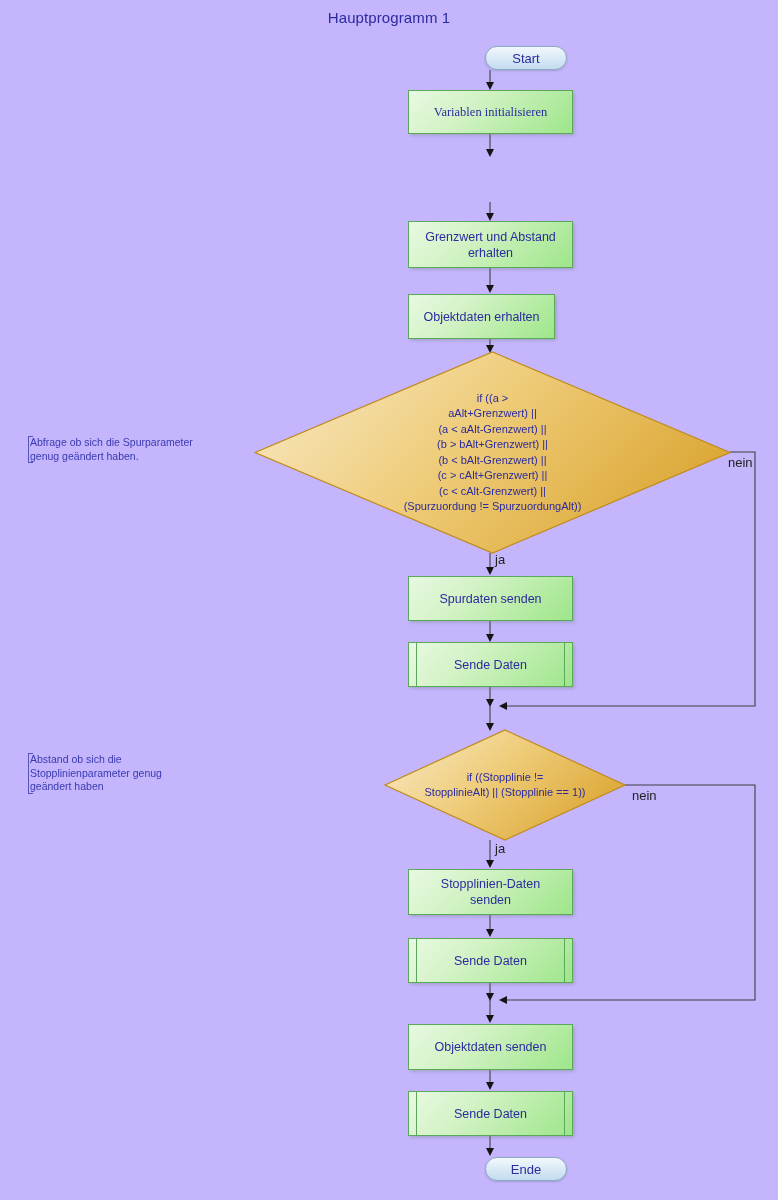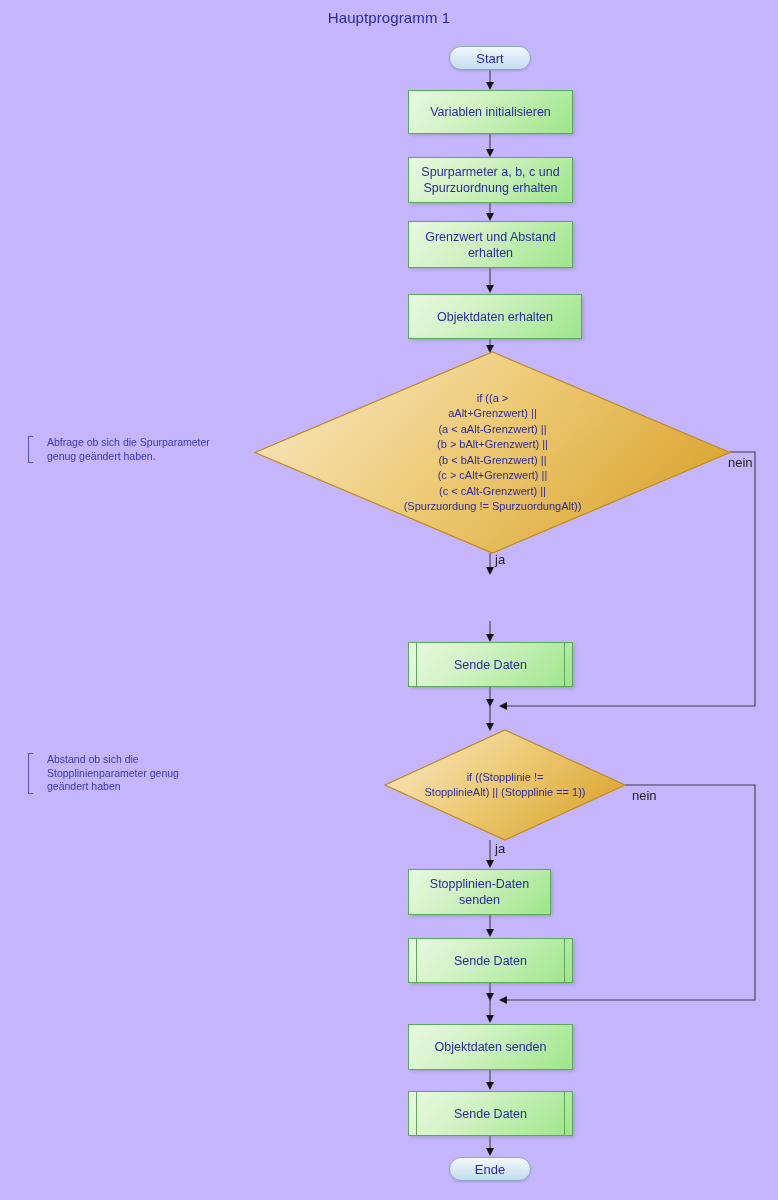--- a/index.html
+++ b/index.html
@@ -59,20 +59,21 @@
     border-radius: 13px;
     border: 1px solid #8fa8c4;
     background: linear-gradient(180deg, #f3f9fd 0%, #dbeaf6 48%, #c2dcef 100%);
     box-shadow: 0 1px 2px rgba(110,130,150,.45);
     display: flex;
     align-items: center;
     justify-content: center;
     color: #2b2b9e;
     font-size: 13px;
     box-sizing: border-box;
+    margin-left: 36px;
   }
   
   .process {
     position: absolute;
     border: 1px solid #5aa95a;
     background: linear-gradient(135deg, #e8f9e2 0%, #d2f2c4 38%, #9ee68a 100%);
     box-shadow: 1.5px 1.5px 3px rgba(120,140,130,.45);
     display: flex;
     align-items: center;
     justify-content: center;
@@ -120,21 +121,21 @@
     line-height: 15.5px;
     white-space: pre-line;
     pointer-events: none;
   }
   
   .note {
     position: absolute;
     font-size: 10.5px;
     line-height: 13.5px;
     color: #3a3ab0;
-    padding-left: 18px;
+    padding-left: 1px;
     white-space: pre-line;
     border-left: 1px solid #5555bb;
     box-sizing: border-box;
   }
   .note::before,
   .note::after {
     content: "";
     position: absolute;
     left: 0;
     width: 4px;
@@ -202,35 +203,31 @@
     <path class="wire-head" d="M490,1090 L486,1082 L494,1082 Z"></path>
 
     <path class="wire" d="M490,1136 L490,1151"></path>
     <path class="wire-head" d="M490,1156 L486,1148 L494,1148 Z"></path>
   </svg>
 
   <div class="terminator" style="left:449px; top:46px; width:82px;">
     <span>Start</span>
   </div>
 
-  <div class="process" style="left:408px; top:90px; width:165px; height:44px;">
+  <div class="process" style="left:408px; top:90px; width:165px; height:44px;font-family:Liberation Serif, serif;">
     <span>Variablen initialisieren</span>
   </div>
 
-  <div class="process" style="left:408px; top:157px; width:165px; height:46px; white-space:pre-line;">
-    <span style="white-space:pre-line;">Spurparmeter a, b, c und
-Spurzuordnung erhalten</span>
-  </div>
 
   <div class="process" style="left:408px; top:221px; width:165px; height:47px;">
     <span style="white-space:pre-line;">Grenzwert und Abstand
 erhalten</span>
   </div>
 
-  <div class="process" style="left:408px; top:294px; width:174px; height:45px;">
+  <div class="process" style="left:408px; top:294px; width:147px; height:45px;">
     <span>Objektdaten erhalten</span>
   </div>
 
   <div class="decision" style="left:255px; top:352px; width:475px; height:201px;">
     <svg width="475" height="201" viewBox="0 0 475 201">
       <defs>
         <linearGradient id="goldgrad1" x1="0%" y1="35%" x2="100%" y2="75%">
           <stop offset="0%" stop-color="#f6e4b8"></stop>
           <stop offset="42%" stop-color="#eecb77"></stop>
           <stop offset="100%" stop-color="#d9a22c"></stop>
@@ -246,20 +243,23 @@
 (c &gt; cAlt+Grenzwert) ||
 (c &lt; cAlt-Grenzwert) ||
 (Spurzuordung != SpurzuordungAlt))</div>
   </div>
   <div class="edge-label" style="left:495px; top:552px;">ja</div>
   <div class="edge-label" style="left:728px; top:455px;">nein</div>
 
   <div class="note" style="left:28px; top:436px; width:215px;">Abfrage ob sich die Spurparameter
 genug geändert haben.</div>
 
+  <div class="process" style="left:408px; top:576px; width:165px; height:45px;">
+    <span>Spurdaten senden</span>
+  </div>
 
   <div class="process subroutine" style="left:408px; top:642px; width:165px; height:45px;">
     <span>Sende Daten</span>
   </div>
 
   <div class="decision" style="left:385px; top:730px; width:240px; height:110px;">
     <svg width="240" height="110" viewBox="0 0 240 110">
       <defs>
         <linearGradient id="goldgrad2" x1="0%" y1="30%" x2="100%" y2="80%">
           <stop offset="0%" stop-color="#f6e4b8"></stop>
@@ -272,21 +272,21 @@
     <div class="dtext">if ((Stopplinie !=
 StopplinieAlt) || (Stopplinie == 1))</div>
   </div>
   <div class="edge-label" style="left:495px; top:841px;">ja</div>
   <div class="edge-label" style="left:632px; top:788px;">nein</div>
 
   <div class="note" style="left:28px; top:753px; width:180px;">Abstand ob sich die
 Stopplinienparameter genug
 geändert haben</div>
 
-  <div class="process" style="left:408px; top:869px; width:143px; height:46px;">
+  <div class="process" style="left:408px; top:869px; width:165px; height:46px;">
     <span style="white-space:pre-line;">Stopplinien-Daten
 senden</span>
   </div>
 
   <div class="process subroutine" style="left:408px; top:938px; width:165px; height:45px;">
     <span>Sende Daten</span>
   </div>
 
   <div class="process" style="left:408px; top:1024px; width:165px; height:46px;">
     <span>Objektdaten senden</span>

